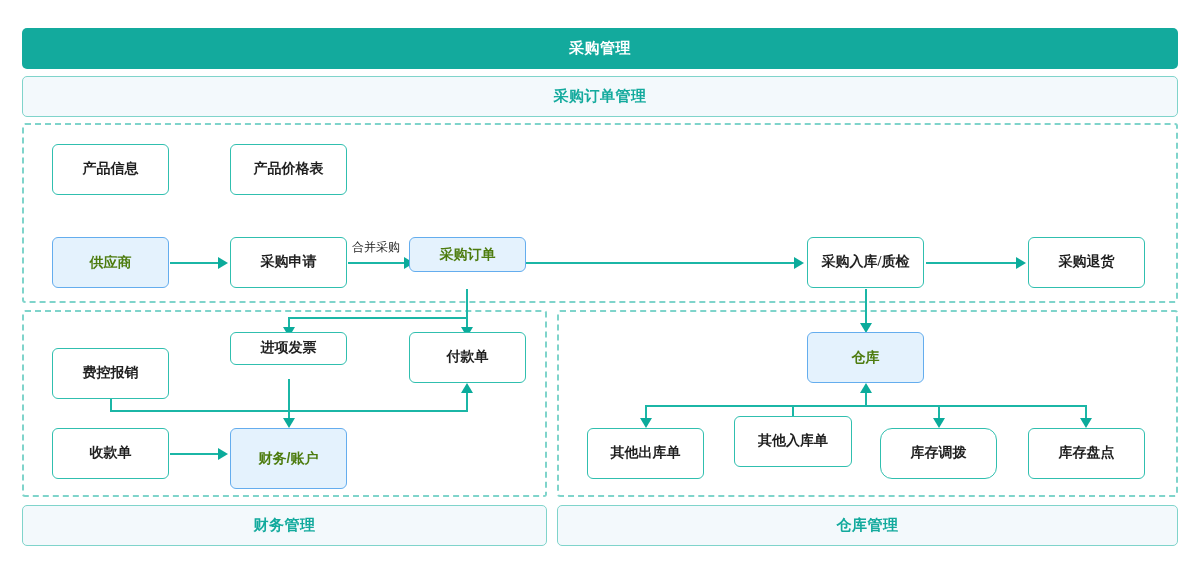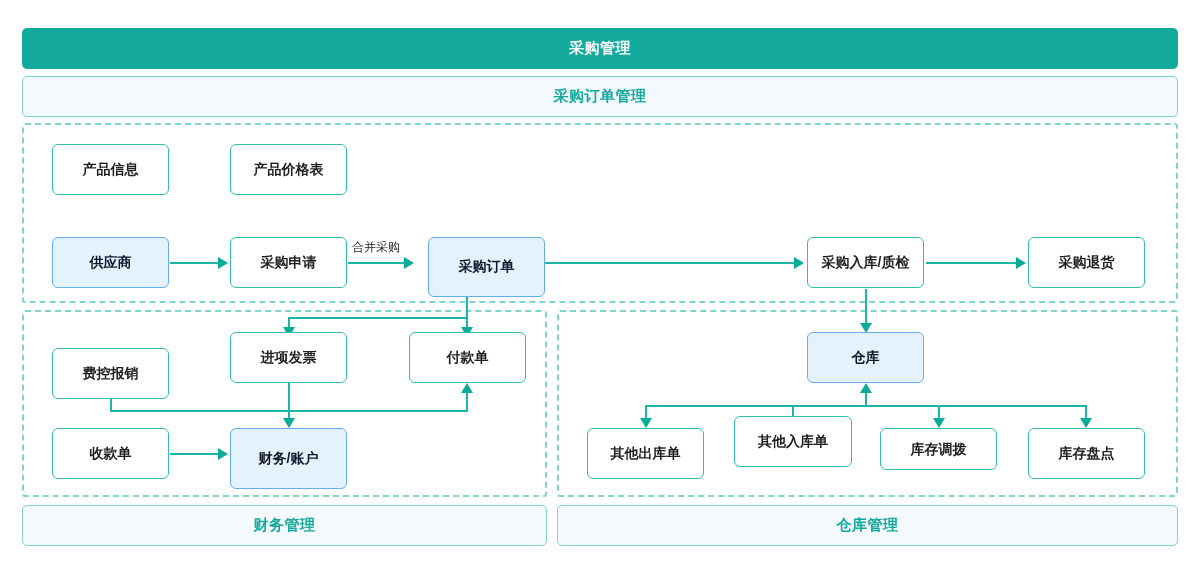--- a/index.html
+++ b/index.html
@@ -72,25 +72,26 @@
     font-size: 14px;
     font-weight: bold;
     text-align: center;
     line-height: 1.2;
     z-index: 4;
   }
   .node.teal {
     background: #ffffff;
     border: 1.6px solid #30bfaf;
     color: #1f1f1f;
+    font-family: Liberation Serif, serif;
   }
   .node.blue {
     background: #e4f2fd;
     border: 1.6px solid #64adee;
-    color: #0f172a;
+    color: #4d7c0f;
   }
 
   
   .hline, .vline {
     position: absolute;
     background: #1bb6a6;
     z-index: 2;
   }
   .hline { height: 1.6px; }
   .vline { width: 1.6px; }
@@ -215,37 +216,37 @@
   </div>
 
   <div class="node blue" style="left:52px; top:237px; width:117px; height:51px;">
     <span>供应商</span>
   </div>
 
   <div class="node teal" style="left:230px; top:237px; width:117px; height:51px;">
     <span>采购申请</span>
   </div>
 
-  <div class="node blue" style="left:428px; top:237px; width:117px; height:60px;font-family:Liberation Serif, serif;">
+  <div class="node blue" style="left:409px; top:237px; width:117px; height:35px;">
     <span>采购订单</span>
   </div>
 
   <div class="node teal" style="left:807px; top:237px; width:117px; height:51px;">
     <span>采购入库/质检</span>
   </div>
 
   <div class="node teal" style="left:1028px; top:237px; width:117px; height:51px;">
     <span>采购退货</span>
   </div>
 
   <div class="node teal" style="left:52px; top:348px; width:117px; height:51px;">
     <span>费控报销</span>
   </div>
 
-  <div class="node teal" style="left:230px; top:332px; width:117px; height:51px;">
+  <div class="node teal" style="left:230px; top:332px; width:117px; height:33px;">
     <span>进项发票</span>
   </div>
 
   <div class="node teal" style="left:409px; top:332px; width:117px; height:51px;">
     <span>付款单</span>
   </div>
 
   <div class="node teal" style="left:52px; top:428px; width:117px; height:51px;">
     <span>收款单</span>
   </div>
@@ -259,21 +260,21 @@
   </div>
 
   <div class="node teal" style="left:587px; top:428px; width:117px; height:51px;">
     <span>其他出库单</span>
   </div>
 
   <div class="node teal" style="left:734px; top:416px; width:118px; height:51px;">
     <span>其他入库单</span>
   </div>
 
-  <div class="node teal" style="left:880px; top:428px; width:117px; height:42px;">
+  <div class="node teal" style="left:880px; top:428px; width:117px; height:51px;border-radius:12px;">
     <span>库存调拨</span>
   </div>
 
   <div class="node teal" style="left:1028px; top:428px; width:117px; height:51px;">
     <span>库存盘点</span>
   </div>
 
 </div>
 
 </body></html>

